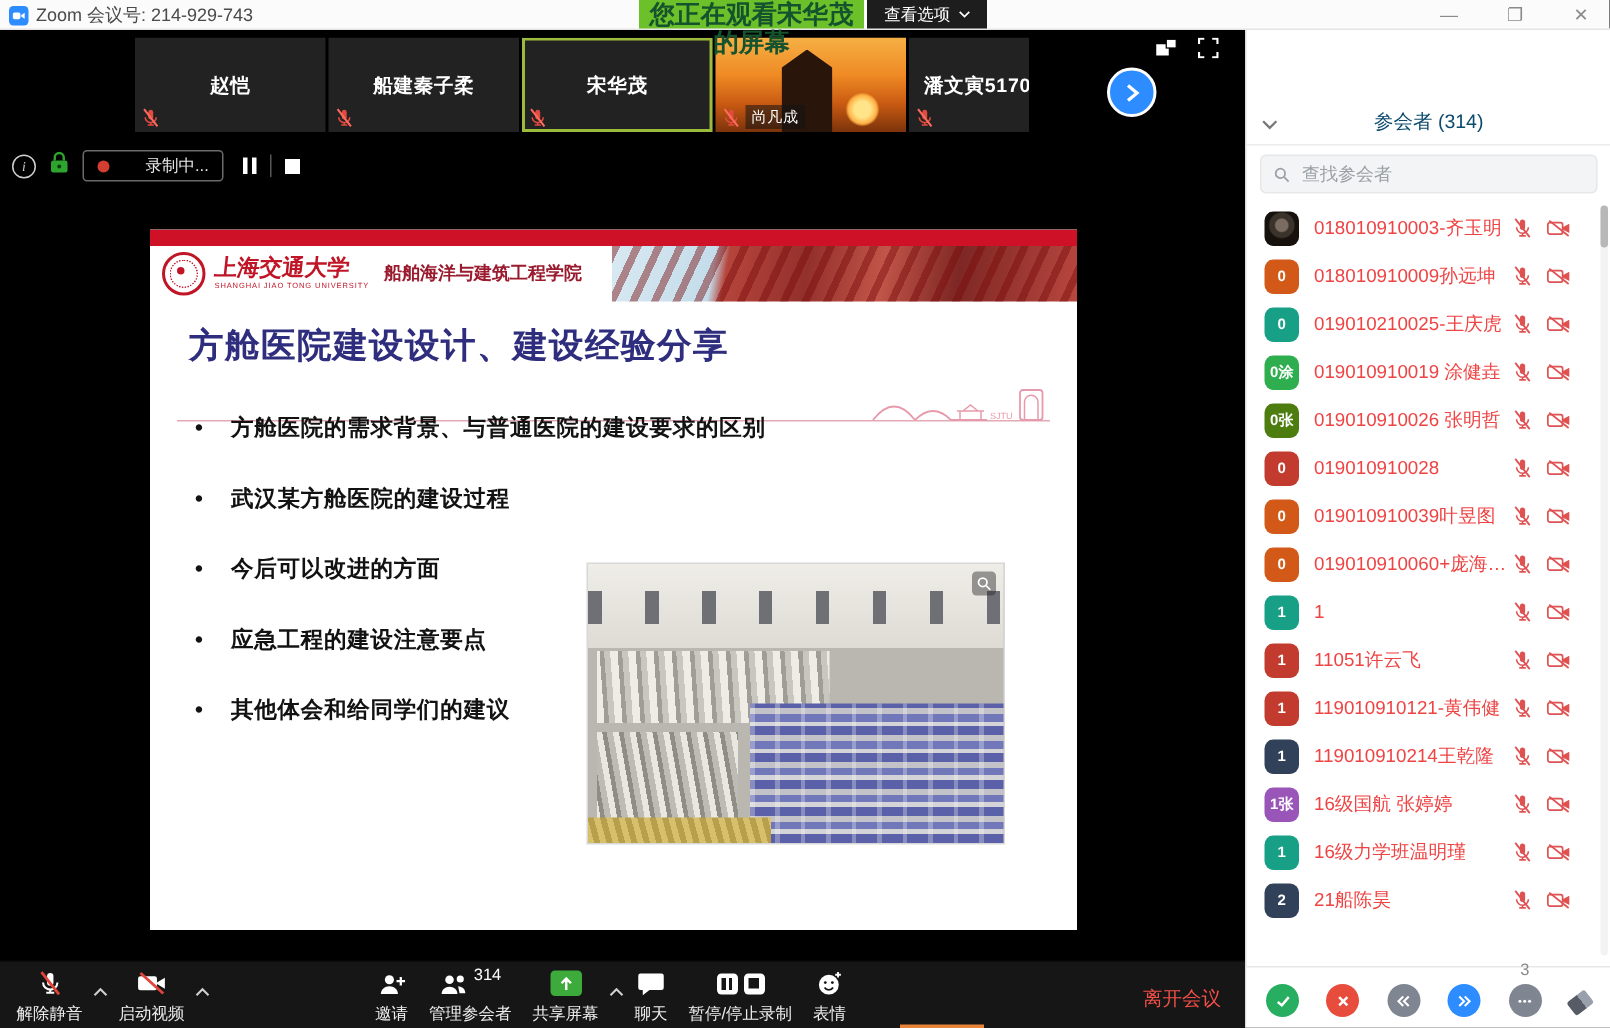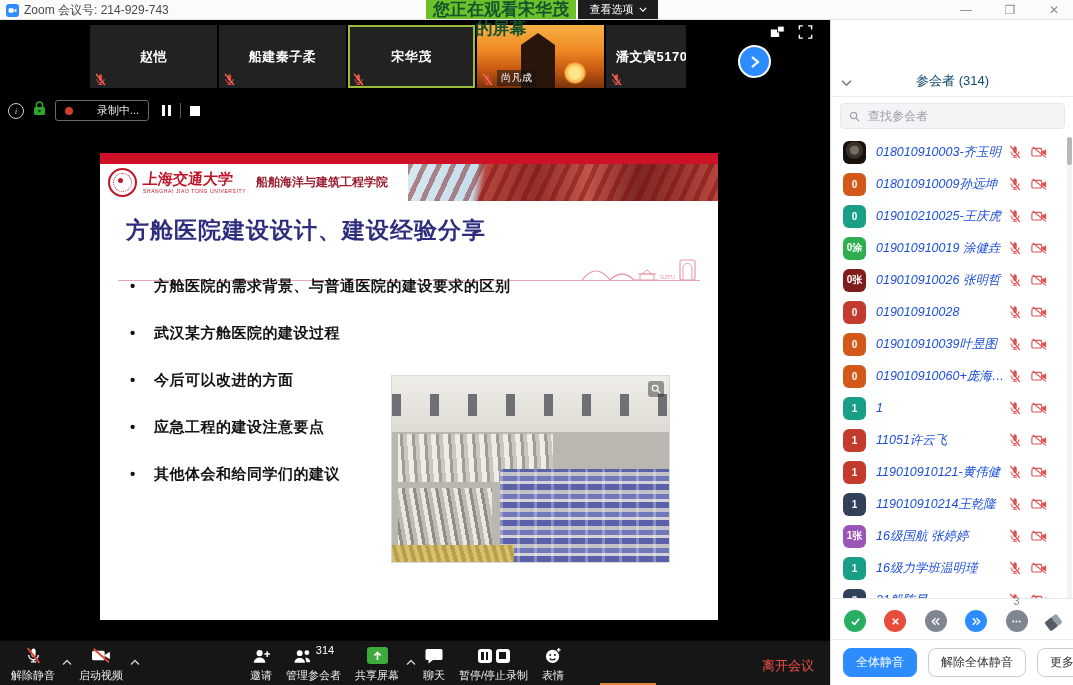--- a/index.html
+++ b/index.html
@@ -123,21 +123,21 @@
   .searchbox svg{width:11px;height:11px;flex:none;}
   .searchbox input{border:0;outline:0;background:transparent;font-size:12px;color:#333;width:100%;
     font-family:"Liberation Sans",sans-serif;}
   .searchbox input::placeholder{color:#9aa0a6;}
   .plist{height:505px;overflow:hidden;position:relative;}
   .p-row{display:flex;align-items:center;height:32px;padding:0 26px 0 12px;cursor:pointer;}
   .avatar{flex:none;width:23px;height:23px;border-radius:6px;background:#888;color:#fff;
     display:flex;align-items:center;justify-content:center;font-size:10px;font-weight:bold;overflow:hidden;}
   .p-row.photo .avatar{background:radial-gradient(circle at 50% 40%,#7a6c60 0 4px,#3a332c 5px 8px,#16110d 9px);}
   .avatar i{font-style:normal;}
-  .p-name{flex:1;margin-left:10px;font-size:12.5px;color:#1d4ed8;white-space:nowrap;overflow:hidden;text-overflow:ellipsis;font-style:italic;}
+  .p-name{flex:1;margin-left:10px;font-size:12.5px;color:#ef4444;white-space:nowrap;overflow:hidden;text-overflow:ellipsis;}
   .row-icons{display:flex;gap:9px;align-items:center;color:#e05252;}
   .row-icons svg{display:block;}
   .scrollbar{position:absolute;right:2px;top:1px;width:5px;height:500px;background:#f3f3f3;border-radius:3px;}
   .scrollbar .thumb{width:5px;height:28px;background:#b8b8b8;border-radius:3px;}
   .panel-foot{position:absolute;left:0;bottom:0;width:100%;border-top:1px solid #e8e8e8;background:#fff;}
   .react-row{display:flex;justify-content:space-between;align-items:flex-end;padding:4px 13px 7px 13px;height:40px;box-sizing:border-box;}
   .ric{position:relative;width:22px;height:22px;border-radius:50%;display:flex;align-items:center;
     justify-content:center;cursor:pointer;}
   .ric svg{width:11px;height:11px;}
   .ric .cnt{position:absolute;top:-15px;left:0;right:0;text-align:center;font-size:11px;color:#8a8a8a;}
@@ -540,21 +540,21 @@
             <svg viewBox="0 0 19 15" width="17" height="14">
               <rect x="1" y="3.5" width="11" height="8.5" rx="1.5" fill="none" stroke="currentColor" stroke-width="1.3"></rect>
               <path d="M12 7 17 4.3v7L12 8.6z" fill="currentColor"></path>
               <line x1="2" y1="2" x2="16.5" y2="13.5" stroke="currentColor" stroke-width="1.4"></line>
             </svg>
           </span>
         </span>
       </div>
 
       <div class="p-row">
-        <span class="avatar" style="background: #7f1d1d;">
+        <span class="avatar" style="background: #4d7c0f;">
           <i>0张</i>
         </span>
         <span class="p-name">019010910026 张明哲</span>
         <span class="row-icons">
           <span>
             <svg viewBox="0 0 16 16" width="14" height="14">
               <rect x="6" y="1.5" width="4" height="8" rx="2" fill="currentColor"></rect>
               <path d="M3.5 7.5a4.5 4.5 0 0 0 9 0" fill="none" stroke="currentColor" stroke-width="1.2"></path>
               <path d="M8 12v2M5.5 14h5" stroke="currentColor" stroke-width="1.2"></path>
               <line x1="2.5" y1="1" x2="13.5" y2="15" stroke="currentColor" stroke-width="1.4"></line>
@@ -841,22 +841,14 @@
       <span class="ric" style="background:#7f8691;">
         <span class="cnt">3</span>
         <svg viewBox="0 0 12 12">
             <circle cx="2.5" cy="6" r="1.1" fill="#fff"></circle>
             <circle cx="6" cy="6" r="1.1" fill="#fff"></circle>
             <circle cx="9.5" cy="6" r="1.1" fill="#fff"></circle>
           </svg>
       </span>
       <span class="eraser"></span>
     </div>
-    <div class="btn-row">
-      <span class="btn primary">全体静音</span>
-      <span class="btn ghost">解除全体静音</span>
-      <span class="btn ghost">
-        <span>更多</span>
-
-      </span>
-    </div>
   </div>
 </div>
 
 </body></html>

